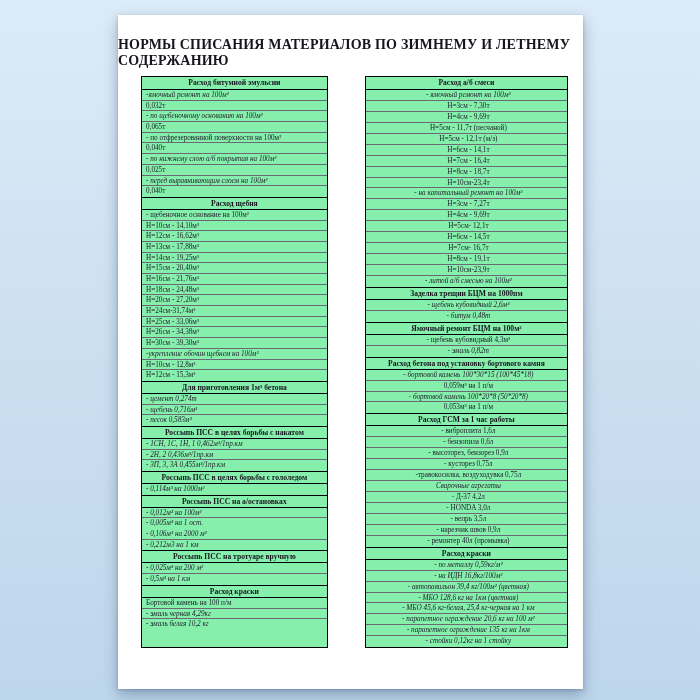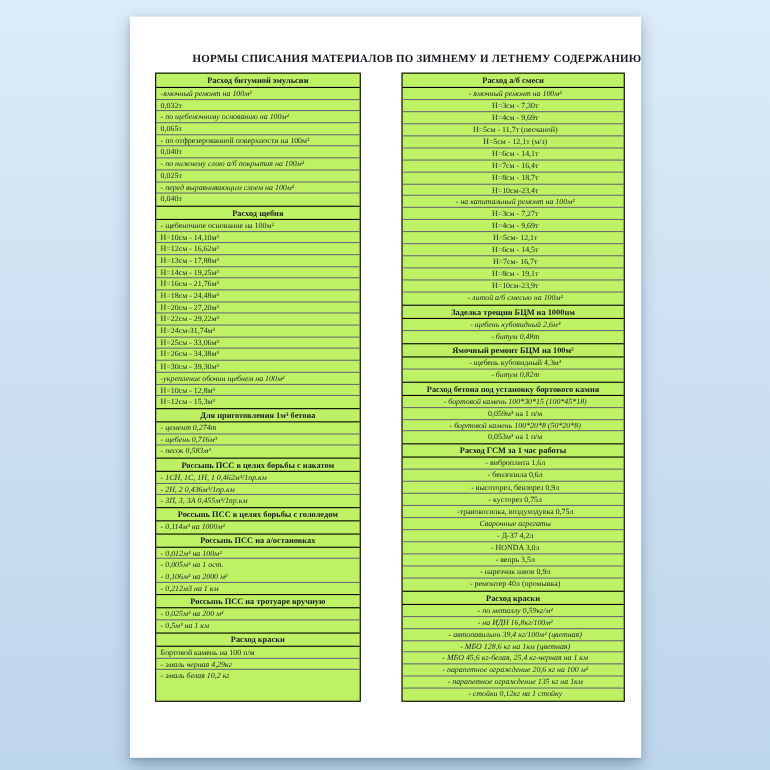--- a/index.html
+++ b/index.html
@@ -7,30 +7,30 @@
     width:700px;height:700px;overflow:hidden;position:relative;
     background:linear-gradient(180deg,#dcebf8 0%,#cfe1f2 40%,#bed6eb 100%);
     font-family:"Liberation Serif","DejaVu Serif",serif;
   }
   .page{
     position:absolute;left:118px;top:15px;width:465px;height:674px;
     background:#ffffff;
     box-shadow:0 6px 14px rgba(70,95,125,.45), 0 1px 3px rgba(70,95,125,.35);
   }
   .title{
-    margin-top:33px;text-align:right;
-    font-size:10px;font-weight:bold;color:#16161f;letter-spacing:.2px;
+    margin-top:22px;text-align:left;
+    font-size:14px;font-weight:bold;color:#16161f;letter-spacing:.2px;
   }
   .tableWrap{
     display:flex;gap:5px;
     margin:7px 15px 0 23px;
   }
   .col{
     border:1.5px solid #000;border-top-width:1.6px;
-    box-sizing:border-box;background:#bef264;
+    box-sizing:border-box;background:#86efac;
   }
   .col-left{width:204px;}
   .col-right{width:222px;margin-left:32px;}
   .sec-header{
     box-sizing:border-box;height:13px;line-height:12px;
     text-align:center;font-weight:bold;font-size:7.6px;color:#16161f;
     border-top:1.3px solid #000;border-bottom:1.3px solid #000;
     overflow:hidden;white-space:nowrap;
   }
   .section:first-child .sec-header{border-top:none;}
@@ -64,24 +64,24 @@
           <div class="row it">- перед выравнивающим слоем на 100м²</div>
           <div class="row">0,040т</div>
         </div>
         <div class="section">
           <div class="sec-header">Расход щебня</div>
           <div class="row">- щебеночное основание на 100м²</div>
           <div class="row">Н=10см - 14,10м³</div>
           <div class="row">Н=12см - 16,62м³</div>
           <div class="row">Н=13см - 17,88м³</div>
           <div class="row">Н=14см - 19,25м³</div>
+          <div class="row">Н=15см - 20,40м³</div>
           <div class="row">Н=16см - 21,76м³</div>
           <div class="row">Н=18см - 24,48м³</div>
           <div class="row">Н=20см - 27,20м³</div>
-          <div class="row">Н=22см - 29,22м³</div>
           <div class="row">Н=24см-31,74м³</div>
           <div class="row">Н=25см - 33,06м³</div>
           <div class="row">Н=26см - 34,38м³</div>
           <div class="row">Н=30см - 39,30м³</div>
           <div class="row it">-укрепление обочин щебнем на 100м²</div>
           <div class="row">Н=10см - 12,8м³</div>
           <div class="row">Н=12см - 15,3м³</div>
         </div>
         <div class="section">
           <div class="sec-header">Для приготовления 1м³ бетона</div>
@@ -143,21 +143,21 @@
           <div class="row it">- литой а/б смесью на 100м²</div>
         </div>
         <div class="section">
           <div class="sec-header">Заделка трещин БЦМ на 1000пм</div>
           <div class="row it">- щебень кубовидный 2,6м³</div>
           <div class="row it">- битум 0,48т</div>
         </div>
         <div class="section">
           <div class="sec-header">Ямочный ремонт БЦМ на 100м²</div>
           <div class="row">- щебень кубовидный 4,3м³</div>
-          <div class="row it">- битум 0,82т</div>
+          <div class="row it">- эмаль 0,82т</div>
         </div>
         <div class="section">
           <div class="sec-header">Расход бетона под установку бортового камня</div>
           <div class="row it">- бортовой камень 100*30*15 (100*45*18)</div>
           <div class="row">0,059м³ на 1 п/м</div>
           <div class="row it">- бортовой камень 100*20*8 (50*20*8)</div>
           <div class="row">0,053м³ на 1 п/м</div>
         </div>
         <div class="section">
           <div class="sec-header">Расход ГСМ за 1 час работы</div>

